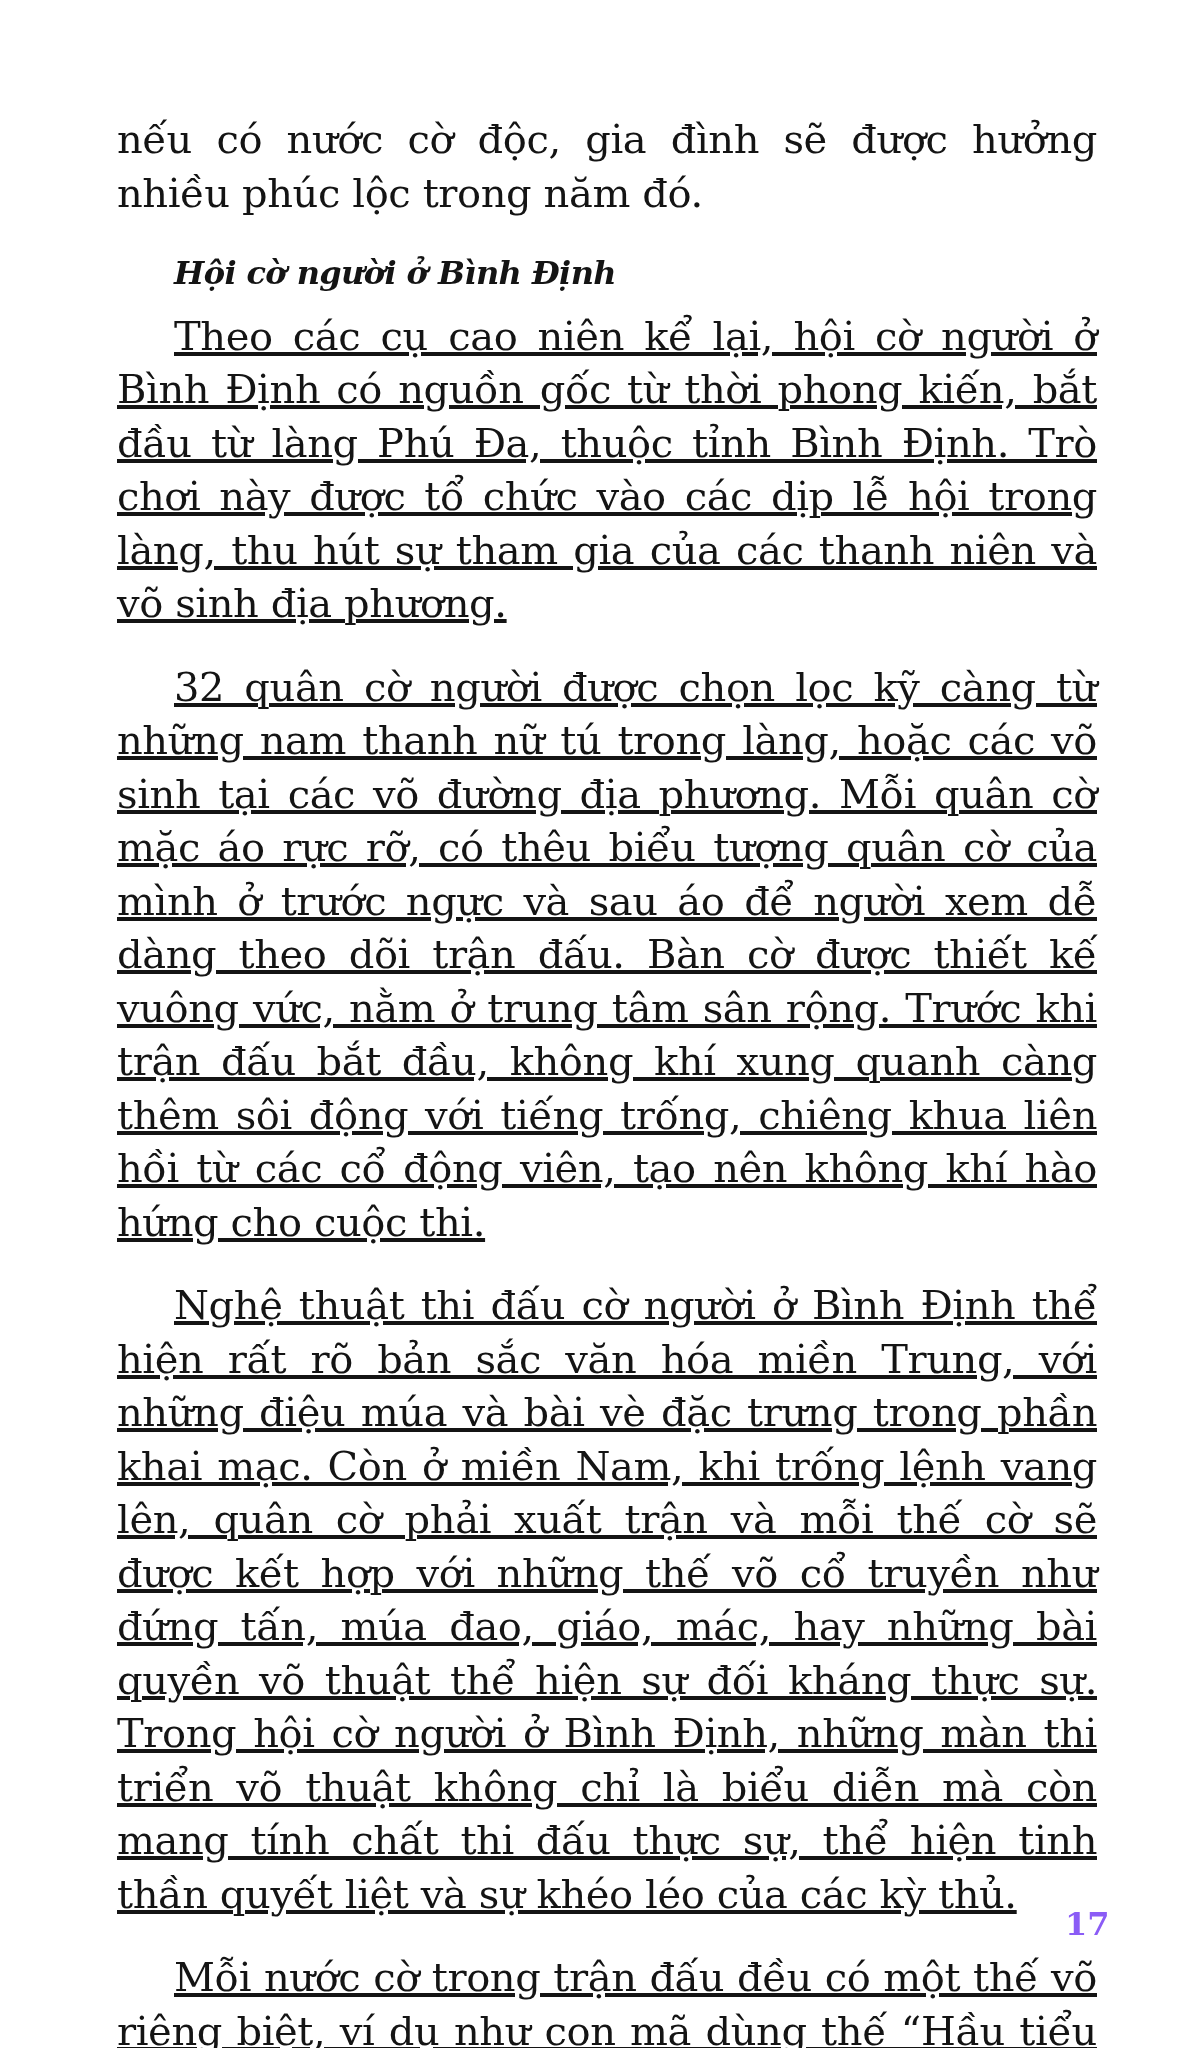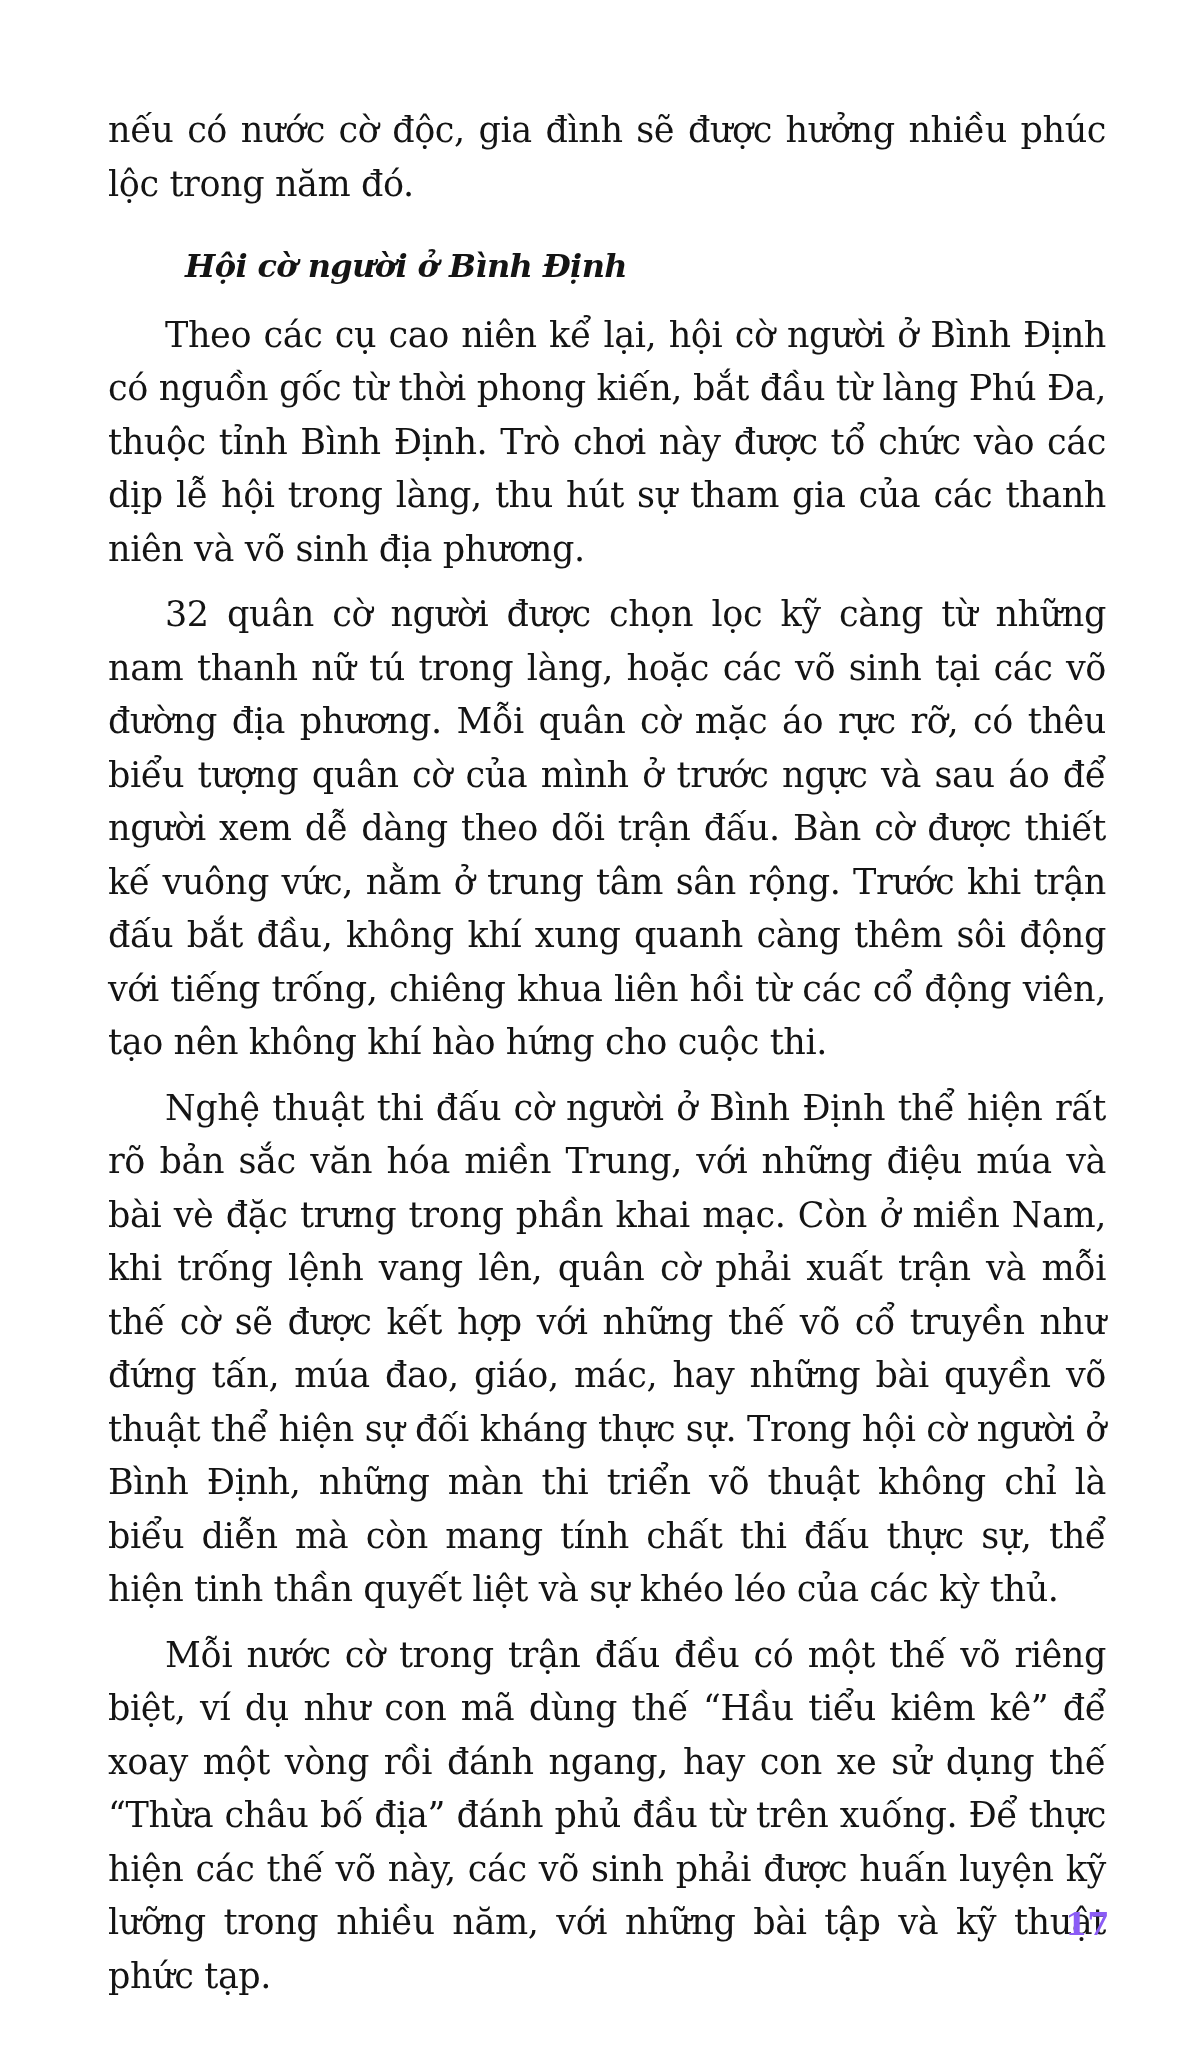--- a/index.html
+++ b/index.html
@@ -15,35 +15,36 @@
       font-family: "DejaVu Serif", "Liberation Serif", serif;
       color: #141414;
     }
     .page {
       position: absolute;
       left: 108px;
       top: 104px;
       width: 998px;
     }
     p {
-      margin: 0;
-      font-size: 35px;
+      margin: 9px;
+      font-size: 40px;
       line-height: 53.5px;
       text-align: justify;
       text-align-last: left;
       letter-spacing: -0.4px;
       word-spacing: 0px;
     }
     p.indent {
       text-indent: 57px;
+      text-decoration: underline;
     }
     .gap-sm { height: 12px; }
     .gap-md { height: 14px; }
     h2.section-heading {
-      margin: 15px;
+      margin: 4px;
       font-family: "DejaVu Serif", "Liberation Serif", serif;
       font-size: 32px;
       font-style: italic;
       font-weight: bold;
       line-height: 53.5px;
       padding-left: 62px;
       letter-spacing: -0.6px;
     }
     .page-number {
       position: absolute;

